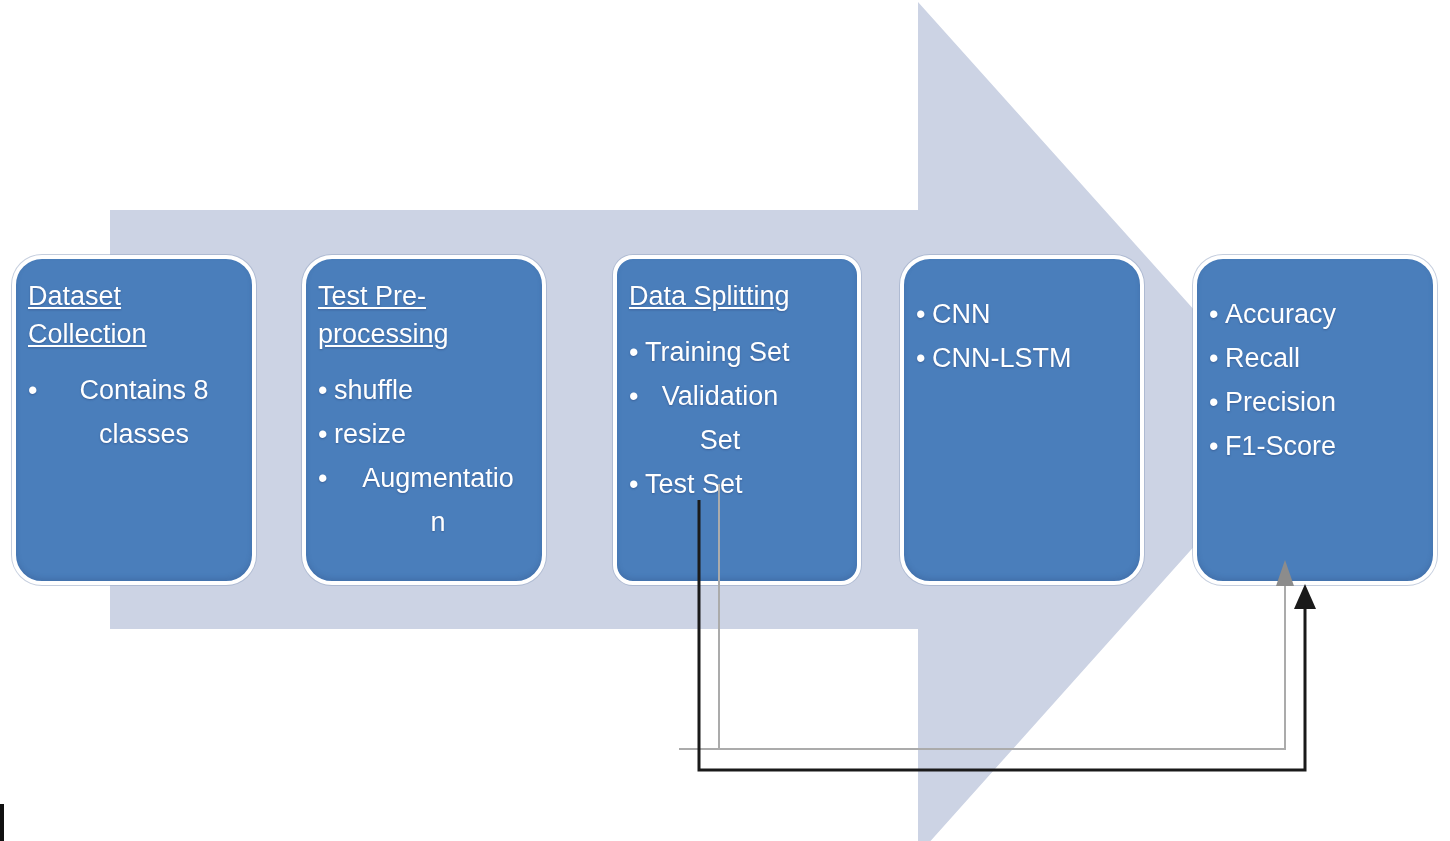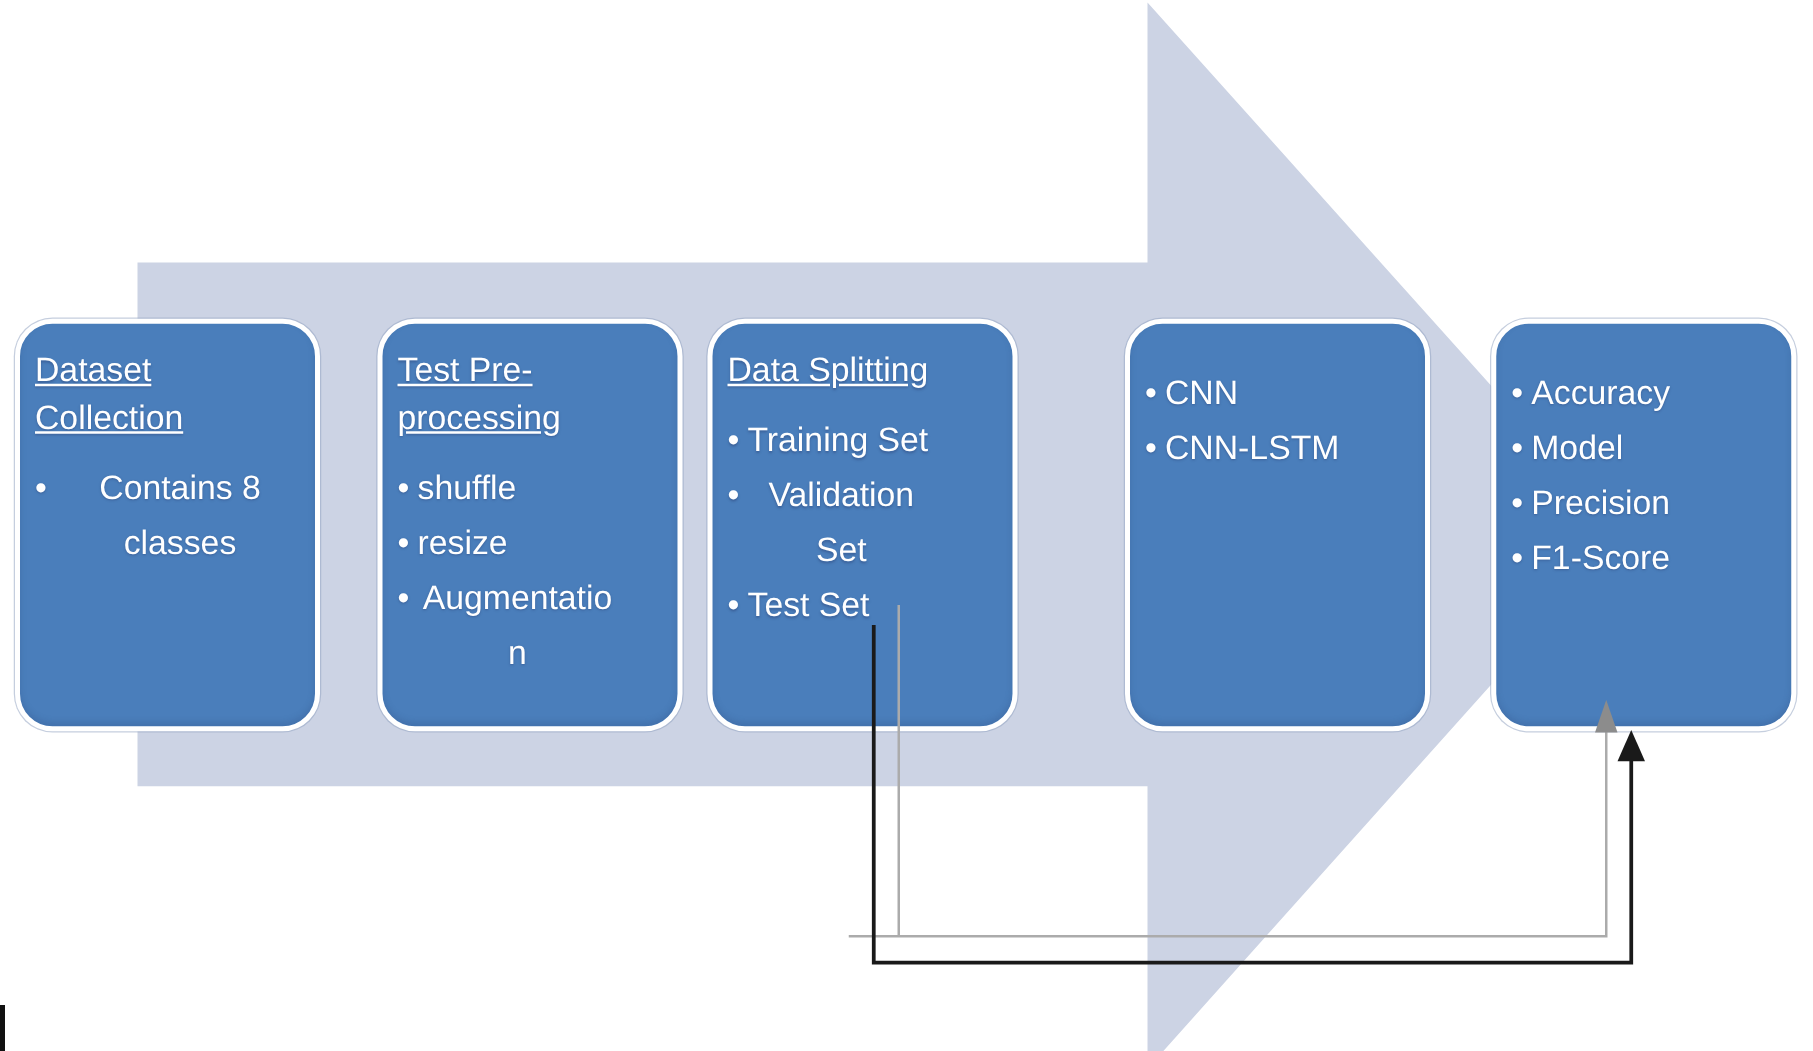--- a/index.html
+++ b/index.html
@@ -20,41 +20,41 @@
     box-sizing:border-box;
     background:var(--box-fill,#4a7ebb);
     border:4px solid var(--box-border,#ffffff);
     border-radius:30px;
     box-shadow:0 0 0 1px rgba(150,165,195,.55), inset 0 -3px 5px rgba(40,70,120,.22);
     padding:18px 8px 0 12px;
     overflow:hidden;
   }
   .stage.b1{left:12px;}
   .stage.b2{left:302px;}
-  .stage.b3{left:566px;width:248px;}
+  .stage.b3{left:613px;width:248px;border-radius:20px;}
   .stage.b4{left:900px;}
   .stage.b5{left:1193px;}
   .stage .title{
     color:var(--text,#ffffff);
     font-size:27px;line-height:38px;
     text-shadow:0 1px 2px rgba(40,60,110,.45);
     max-width:205px;
     text-decoration:underline;
   }
   .stage ul{list-style:none;margin:15px 0 0 0;padding:0;}
   .stage li{
     display:flex;align-items:flex-start;
     color:var(--text,#ffffff);
     font-size:27px;line-height:44px;
     text-shadow:0 1px 2px rgba(40,60,110,.45);
   }
   .stage li .b{flex:none;width:16px;}
   .stage li .t{white-space:normal;text-align:center;}
   .t.w150{max-width:150px;}
-  .t.w160{max-width:160px;overflow-wrap:anywhere;}
+  .t.w160{max-width:160px;overflow-wrap:anywhere;margin-left:24px;}
   .gray-line{stroke:var(--line-gray,#ababab);stroke-width:2;fill:none;}
   .gray-head{fill:var(--head-gray,#8c8c8c);}
   .black-line{stroke:var(--line-black,#1a1a1a);stroke-width:3;fill:none;}
   .black-head{fill:var(--line-black,#1a1a1a);}
   .crop-mark{position:absolute;left:0;top:804px;width:4px;height:37px;background:#111;}
 </style>
 </head>
 <body>
 
 <div class="canvas">
@@ -123,21 +123,21 @@
   </div>
 
   <div class="stage b5">
     <ul>
       <li>
         <span class="b">•</span>
         <span class="t">Accuracy</span>
       </li>
       <li>
         <span class="b">•</span>
-        <span class="t">Model</span>
+        <span class="t">Recall</span>
       </li>
       <li>
         <span class="b">•</span>
         <span class="t">Precision</span>
       </li>
       <li>
         <span class="b">•</span>
         <span class="t">F1-Score</span>
       </li>
     </ul>

